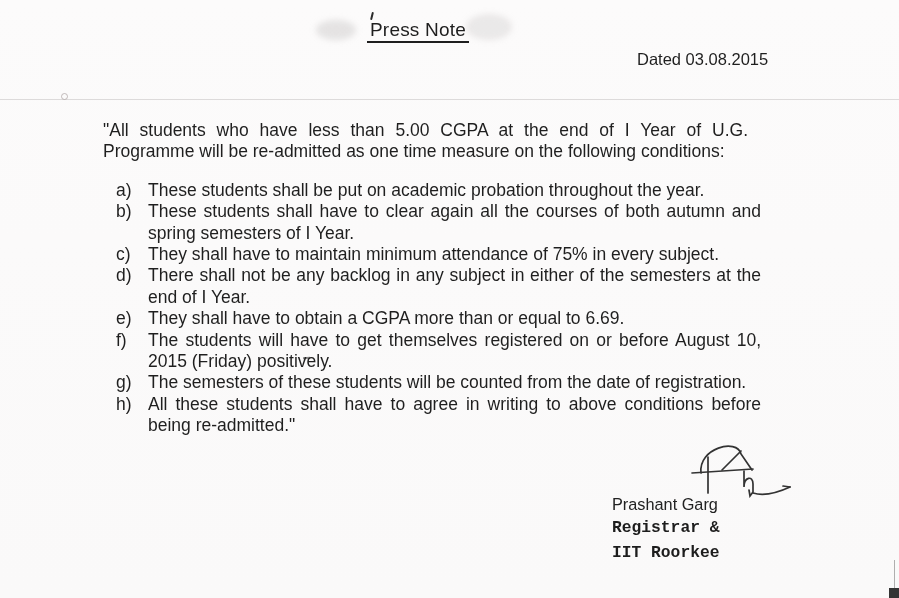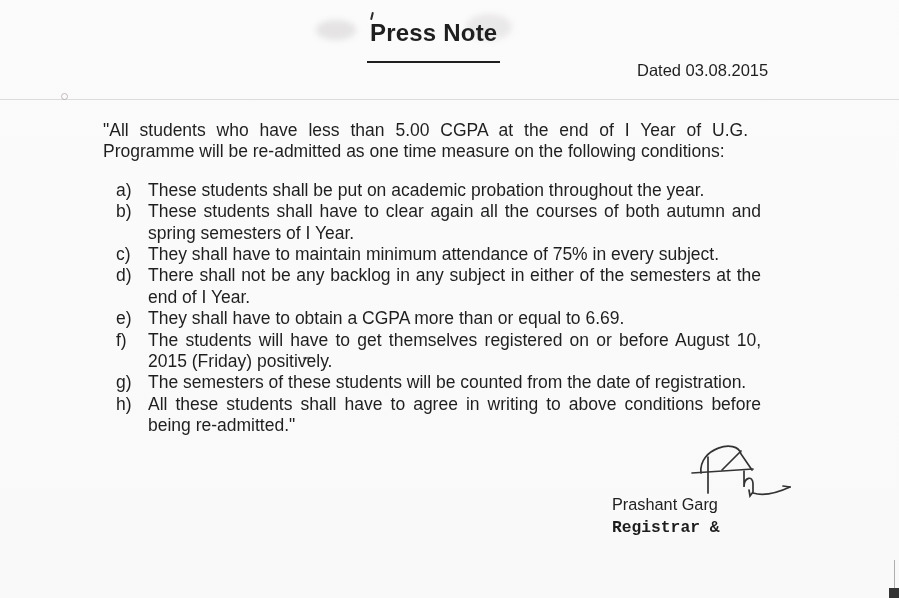--- a/index.html
+++ b/index.html
@@ -17,25 +17,25 @@
   .smudge.l{left:316px;top:20px;width:40px;height:20px;background:rgba(170,165,165,0.28);}
   .smudge.r{left:466px;top:14px;width:46px;height:26px;background:rgba(175,170,170,0.22);}
   .tick-mark{position:absolute;left:371px;top:12px;width:2px;height:8px;background:#2b2b2b;transform:rotate(14deg);border-radius:1px;}
   .stray-dash{position:absolute;left:303px;top:357px;width:7px;height:2px;background:#4a4a4a;opacity:.65;transform:rotate(-6deg);}
   .corner-blob{position:absolute;left:889px;top:588px;width:10px;height:10px;background:#343434;}
   .edge-line{position:absolute;left:894px;top:560px;width:1px;height:38px;background:rgba(100,100,100,0.5);}
 
   
   .title{
     position:absolute;left:367px;top:19px;
-    font-size:24px;font-weight:bold;letter-spacing:.2px;
-    padding:0 3px 14px 3px;border-bottom:2px solid #1f1f1f;
+    font-size:19px;font-weight:normal;letter-spacing:.2px;
+    padding:0 3px 0 3px;border-bottom:2px solid #1f1f1f;
   }
   
-  .dated{position:absolute;left:637px;top:61px;font-size:16.5px;}
+  .dated{position:absolute;left:637px;top:50px;font-size:16.5px;}
 
   
   .bodycol{position:absolute;left:103px;top:120px;width:660px;}
   .intro{
     width:645px;font-size:17.5px;line-height:21.4px;
     text-align:justify;
   }
   .conds{margin-top:17px;width:658px;}
   .cond-row{display:flex;align-items:flex-start;font-size:17.5px;line-height:21.4px;}
   .cond-marker{flex:0 0 45px;box-sizing:border-box;padding-left:13px;}
@@ -110,15 +110,16 @@
       <path d="M9,37 L70,33"></path>
       <path d="M58,15 L39,34"></path>
       <path d="M61,35 L61,51 C61,41 70,39 70,48 L70,56 L67,60 L66,54"></path>
       <path d="M70,57 C80,60 94,57 107,51"></path>
       <path d="M107,51 L100,50"></path>
     </g>
   </svg>
   <div class="sig-block">
     <div class="sig-name">Prashant Garg</div>
     <div class="sig-role">Registrar &amp;</div>
+    <div class="sig-role">IIT Roorkee</div>
   </div>
 
 </div>
 
 </body></html>

